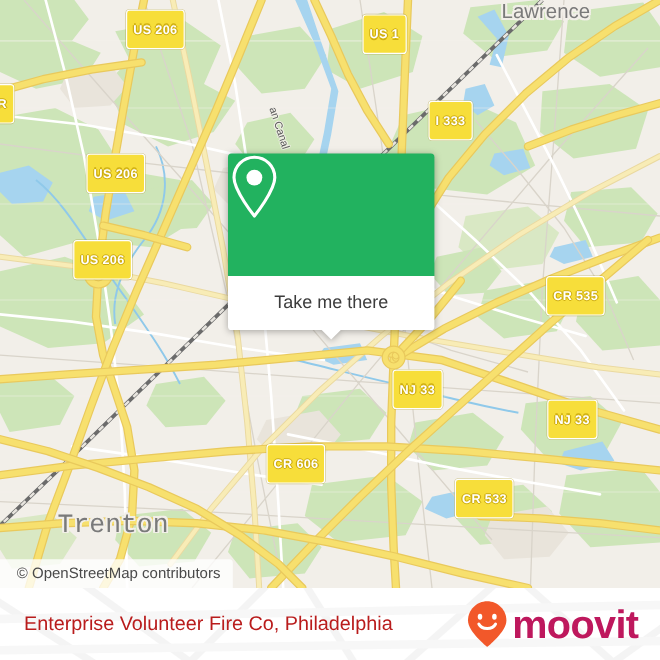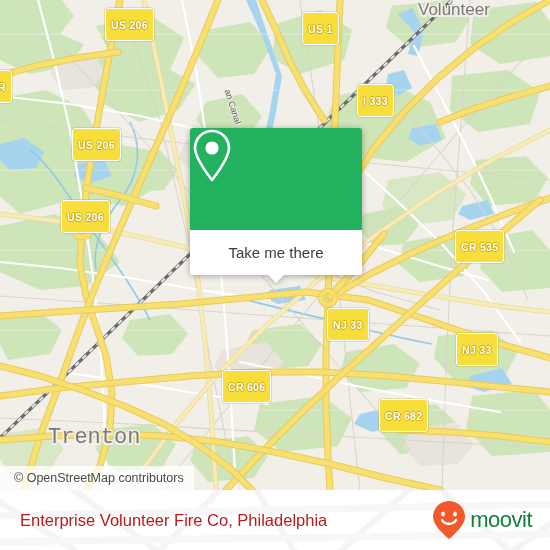--- a/index.html
+++ b/index.html
@@ -125,23 +125,23 @@
     font-size: 16.5px;
     color: #b91c1c;
     white-space: nowrap;
   }
   .brand {
     position: absolute;
     right: 18px; top: 0; height: 60px;
     display: flex; align-items: center; gap: 4px;
   }
   .brand-word {
-    font-size: 22px;
-    font-weight: normal;
-    color: #15803d;
+    font-size: 33px;
+    font-weight: bold;
+    color: #be185d;
     letter-spacing: -0.5px;
     line-height: 1;
   }
 </style>
 </head>
 <body>
 
 <div id="page">
 
   <div class="map">
@@ -306,21 +306,21 @@
       </g>
 
       <g>
         <circle cx="82" cy="228" r="9" fill="none" stroke="#e9c95c" stroke-width="7"></circle>
         <circle cx="82" cy="228" r="9" fill="none" stroke="#f7e06e" stroke-width="5"></circle>
         <circle cx="328" cy="298" r="7" fill="none" stroke="#e9c95c" stroke-width="6"></circle>
         <circle cx="328" cy="298" r="7" fill="none" stroke="#f7e06e" stroke-width="4"></circle>
       </g>
     </svg>
 
-    <div class="place-label place-lawrence" style="left:418px; top:0px;">Volunteer</div>
+    <div class="place-label place-lawrence" style="left:418px; top:0px;">Lawrence</div>
     <div class="place-label place-trenton" style="left:48px; top:425px;font-family:Liberation Mono, monospace;">Trenton</div>
 
     <div class="canal-label" style="left:232px; top:88px;">an Canal</div>
 
     <div class="shield" style="left:105px; top:8px;">
         <span>US 206</span>
       </div>
     <div class="shield" style="left:262px; top:12px;margin-left:40px;">
         <span>US 1</span>
       </div>
@@ -339,21 +339,21 @@
     <div class="shield" style="left:327px; top:308px;">
         <span>NJ 33</span>
       </div>
     <div class="shield" style="left:456px; top:333px;">
         <span>NJ 33</span>
       </div>
     <div class="shield" style="left:222px; top:370px;">
         <span>CR 606</span>
       </div>
     <div class="shield" style="left:379px; top:399px;">
-        <span>CR 682</span>
+        <span>CR 533</span>
       </div>
     <div class="shield" style="left:-16px; top:70px;">
         <span>CR</span>
       </div>
 
     <div class="popup">
       <div class="popup-head">
         <svg width="44" height="56" viewBox="0 0 44 56">
           <path d="M22 3 C12.6 3 5 10.6 5 20 C5 31 22 52 22 52 C22 52 39 31 39 20 C39 10.6 31.4 3 22 3 Z" fill="none" stroke="#ffffff" stroke-width="2.6" stroke-linejoin="round"></path>
           <circle cx="22" cy="20" r="6.6" fill="#ffffff"></circle>

